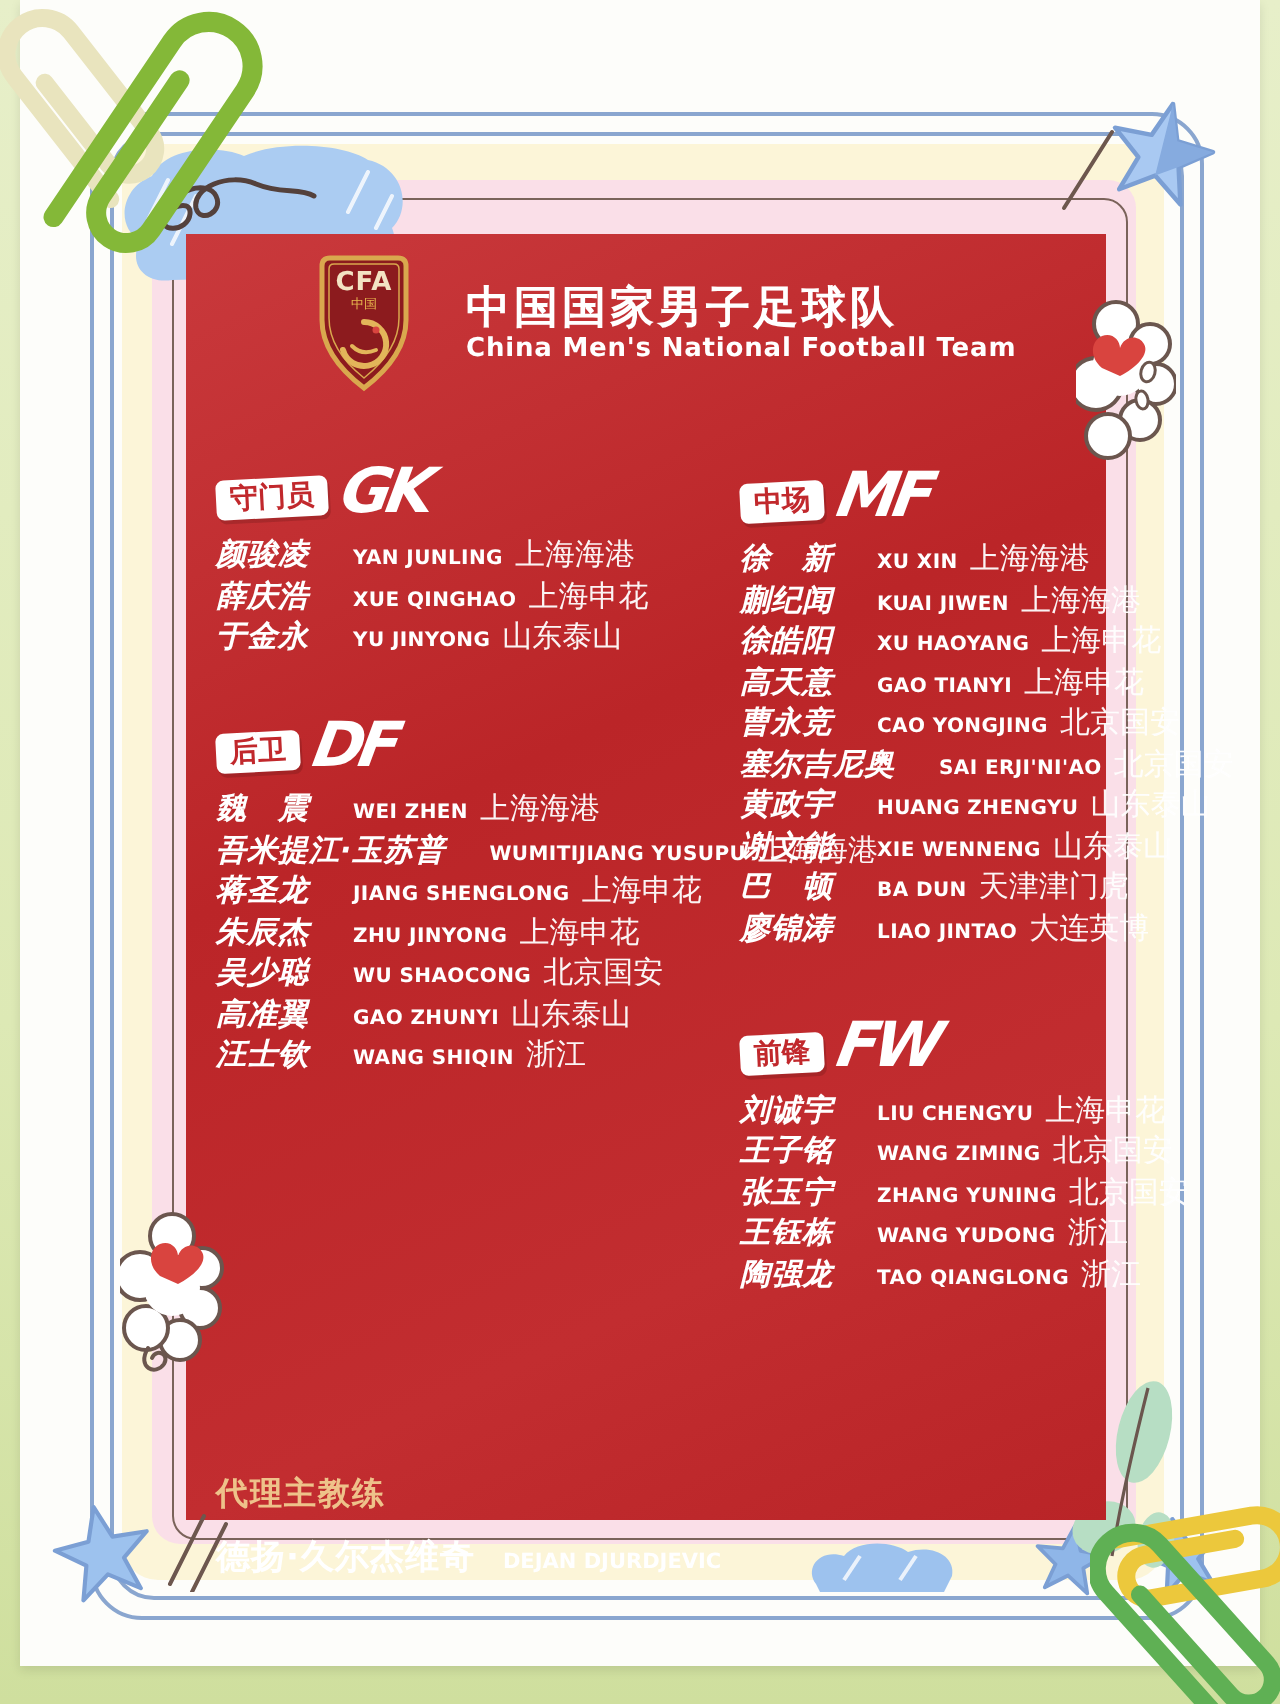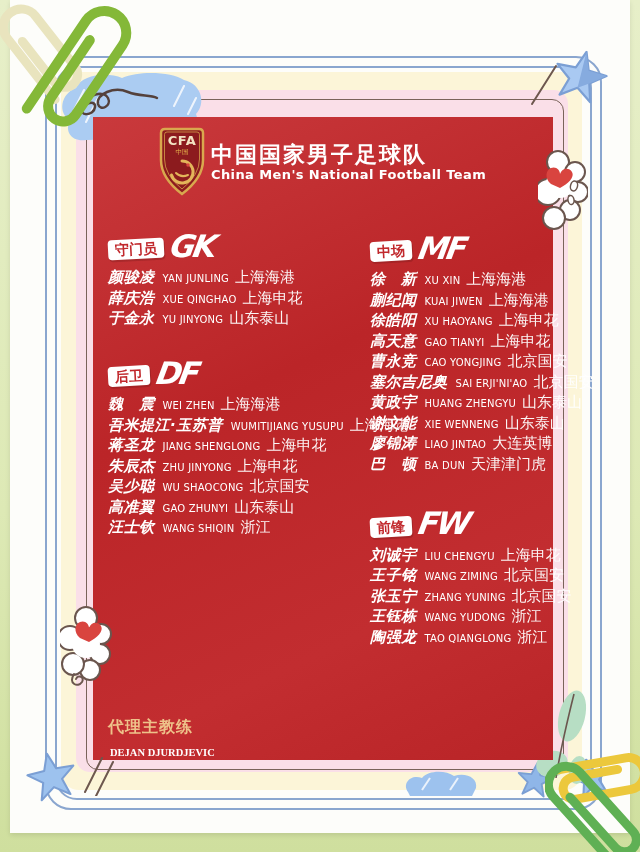--- a/index.html
+++ b/index.html
@@ -15,41 +15,41 @@
   .f-cream{position:absolute;left:61px;top:72px;width:521px;height:718px;background:#fcf5d8;border-radius:18px;}
   .f-pink{position:absolute;left:76px;top:90px;width:492px;height:682px;background:#fadfe8;border-radius:14px;}
   .f-sketch{position:absolute;left:86px;top:99px;width:476px;height:669px;border:1.5px solid #7a635a;border-radius:12px;}
   .deco{position:absolute;}
   
   .poster{
     position:absolute;left:93px;top:117px;width:460px;height:643px;z-index:4;
     background:linear-gradient(155deg,#c9393c 0%,#bb2528 40%,#c22d30 75%,#b92427 100%);
     color:#fff;
   }
-  .poster-header{position:absolute;left:66px;top:10px;display:flex;align-items:center;gap:6px;}
+  .poster-header{position:absolute;left:66px;top:10px;display:flex;align-items:center;gap:28px;}
   .cfa-badge{flex:0 0 auto;}
   .title{font-size:22px;font-weight:800;letter-spacing:2px;line-height:1.15;white-space:nowrap;}
   .subtitle{font-size:13px;font-weight:700;letter-spacing:.4px;margin-top:0;}
   .col{position:absolute;width:260px;}
   .col-left{left:15px;top:116px;}
   .col-right{left:277px;top:118px;}
   .section + .section{margin-top:36px;}
   .col-right .section + .section{margin-top:41px;}
   .sec-badge{display:flex;align-items:flex-end;gap:7px;height:26px;margin-bottom:9px;}
   .sec-cn{background:#fff;color:#c1282c;font-size:14px;font-weight:700;padding:3px 7px;border-radius:4px;transform:rotate(-3deg);box-shadow:1px 2px 0 rgba(90,20,20,.25);line-height:1;}
   .sec-en{font-size:31px;font-weight:800;font-style:italic;letter-spacing:-3px;transform:skewX(-10deg);line-height:.85;}
   .p-row{display:flex;align-items:baseline;height:15px;margin-bottom:5.5px;white-space:nowrap;}
   .p-cn{font-size:15px;font-weight:700;letter-spacing:.5px;font-style:italic;}
-  .p-py{font-size:10px;font-weight:400;margin-left:8px;letter-spacing:.2px;text-align:right;}
+  .p-py{font-size:10px;font-weight:700;margin-left:22px;letter-spacing:.2px;text-align:right;}
   .p-club{font-size:15px;margin-left:6px;opacity:.95;}
-  .coach{position:absolute;left:15px;top:600px;font-family:Liberation Serif, serif;}
+  .coach{position:absolute;left:15px;top:620px;}
   .coach-role{color:#eec28a;font-size:16px;font-weight:700;letter-spacing:1px;}
   .coach-name-row{display:flex;align-items:baseline;margin-top:9px;}
   .coach-name{font-size:17px;font-weight:700;letter-spacing:.5px;}
-  .coach-py{font-size:10.5px;font-weight:700;margin-left:2px;}
+  .coach-py{font-size:10.5px;font-weight:700;margin-left:14px;}
   svg{display:block;}
 </style>
 </head>
 <body>
 
 <div class="canvas">
 
   <div class="white-card"></div>
 
   <div class="f-blue-outer"></div>
@@ -292,29 +292,29 @@
       <span class="p-club">山东泰山</span>
     </div>
 
     <div class="p-row">
       <span class="p-cn">谢文能</span>
       <span class="p-py">XIE WENNENG</span>
       <span class="p-club">山东泰山</span>
     </div>
 
     <div class="p-row">
+      <span class="p-cn">巴　顿</span>
+      <span class="p-py">BA DUN</span>
+      <span class="p-club">天津津门虎</span>
+    </div>
+
+    <div class="p-row">
       <span class="p-cn">廖锦涛</span>
       <span class="p-py">LIAO JINTAO</span>
       <span class="p-club">大连英博</span>
-    </div>
-
-    <div class="p-row">
-      <span class="p-cn">巴　顿</span>
-      <span class="p-py">BA DUN</span>
-      <span class="p-club">天津津门虎</span>
     </div>
   </div>
     </div>
 
     <div class="section">
       <div class="sec-badge">
         <span class="sec-cn">前锋</span>
         <span class="sec-en">FW</span>
       </div>
       <div class="players">
@@ -348,18 +348,19 @@
       <span class="p-py">TAO QIANGLONG</span>
       <span class="p-club">浙江</span>
     </div>
   </div>
     </div>
   </div>
 
     <div class="coach">
       <div class="coach-role">代理主教练</div>
       <div class="coach-name-row">
+        <span class="coach-name">德扬·久尔杰维奇</span>
         <span class="coach-py">DEJAN DJURDJEVIC</span>
       </div>
     </div>
   </div>
 
 </div>
 
 </body></html>

